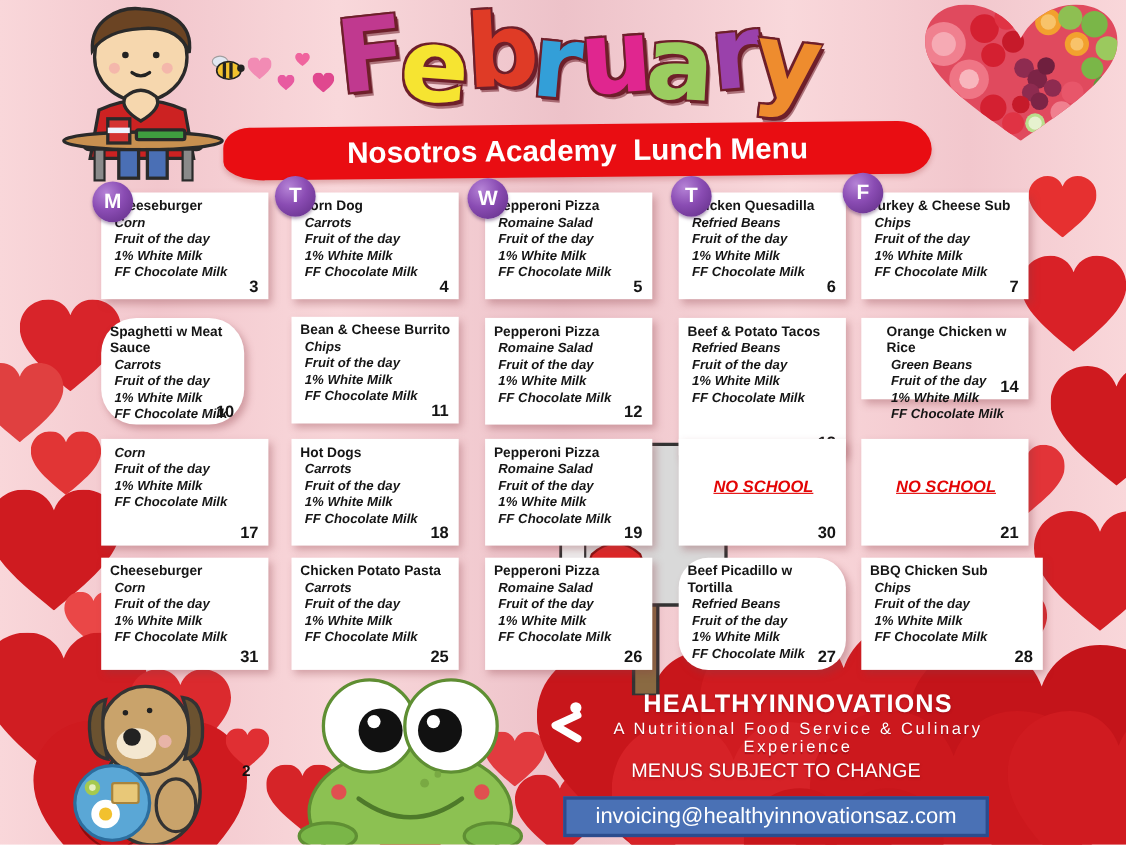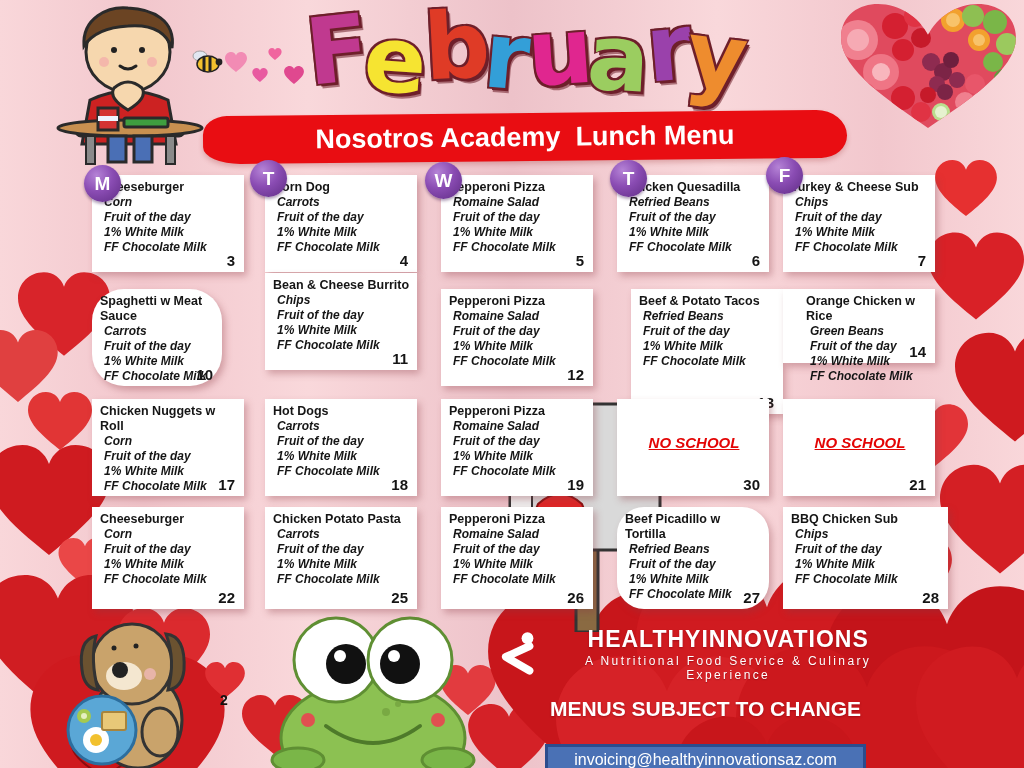--- a/index.html
+++ b/index.html
@@ -29,25 +29,25 @@
   .card{position:absolute;background:#fff;z-index:3;padding:5px 6px 4px 8px;box-sizing:border-box;
     box-shadow:3px 4px 7px rgba(140,60,70,.35);color:#151515;}
   .card .entree{font-weight:bold;font-size:12.5px;line-height:15px;}
   .card .side{font-weight:bold;font-style:italic;font-size:12px;line-height:15px;padding-left:4px;}
   .card .date{position:absolute;right:9px;bottom:3px;font-weight:bold;font-size:15px;}
   .card.ns .nstxt{color:#e30505;font-weight:bold;font-style:italic;font-size:15px;text-align:center;margin-top:30px;text-decoration:underline;}
   
   .footer{position:absolute;left:498px;top:626px;width:415px;z-index:6;text-align:center;}
   .logo-row{display:flex;align-items:center;justify-content:center;gap:6px;}
   .logo-name{color:#fff;font-weight:bold;font-size:23px;letter-spacing:1px;text-shadow:0 1px 2px rgba(120,0,20,.5);}
-  .logo-tag{color:#fff;font-size:12px;letter-spacing:2.4px;margin-top:1px;text-shadow:0 1px 1px rgba(120,0,20,.5);}
+  .logo-tag{color:#fff;font-size:15px;letter-spacing:2.4px;margin-top:1px;text-shadow:0 1px 1px rgba(120,0,20,.5);}
   .eqop{display:inline-block;background:#ff00c8;color:#fff;font-weight:bold;font-size:16.5px;padding:1px 7px;margin-top:7px;}
-  .menus{color:#fff;font-weight:bold;font-size:21px;margin-top:15px;text-shadow:0 1px 2px rgba(120,0,20,.5);}
-  .email-box{display:inline-block;margin-top:23px;background:#4a71b5;border:3px solid #2c4c8d;
-    color:#fff;font-size:16px;padding:4px 26px;cursor:pointer;}
+  .menus{color:#fff;font-weight:normal;font-size:18px;margin-top:2px;text-shadow:0 1px 2px rgba(120,0,20,.5);}
+  .email-box{display:inline-block;margin-top:13px;background:#4a71b5;border:3px solid #2c4c8d;
+    color:#fff;font-size:20px;padding:4px 26px;cursor:pointer;}
   .pagenum{position:absolute;left:220px;top:692px;z-index:6;font-weight:bold;font-size:14px;color:#111;}
   .clip{position:absolute;z-index:2;}
 </style>
 </head>
 <body>
 
 <div class="page">
 
   <svg width="0" height="0" style="position:absolute">
     <defs>
@@ -290,54 +290,53 @@
         <div class="date">7</div>
       </div>
       <div class="card" style="left: 92px; top: 289px; width: 130px; height: 97px; border-radius: 32px;">
         <div class="entree">Spaghetti w Meat Sauce</div>
         <div class="side">Carrots</div>
         <div class="side">Fruit of the day</div>
         <div class="side">1% White Milk</div>
         <div class="side">FF Chocolate Milk</div>
         <div class="date">10</div>
       </div>
-      <div class="card" style="left: 265px; top: 273px; width: 152px; height: 97px;">
+      <div class="card" style="left: 265px; top: 288px; width: 152px; height: 97px;">
         <div class="entree">Bean &amp; Cheese Burrito</div>
         <div class="side">Chips</div>
         <div class="side">Fruit of the day</div>
         <div class="side">1% White Milk</div>
         <div class="side">FF Chocolate Milk</div>
         <div class="date">11</div>
       </div>
       <div class="card" style="left: 441px; top: 289px; width: 152px; height: 97px;">
         <div class="entree">Pepperoni Pizza</div>
         <div class="side">Romaine Salad</div>
         <div class="side">Fruit of the day</div>
         <div class="side">1% White Milk</div>
         <div class="side">FF Chocolate Milk</div>
         <div class="date">12</div>
       </div>
-      <div class="card" style="left: 617px; top: 289px; width: 152px; height: 125px; margin-left: 14px;">
+      <div class="card" style="left: 617px; top: 289px; width: 152px; height: 125px;">
         <div class="entree">Beef &amp; Potato Tacos</div>
         <div class="side">Refried Beans</div>
         <div class="side">Fruit of the day</div>
         <div class="side">1% White Milk</div>
         <div class="side">FF Chocolate Milk</div>
         <div class="date">13</div>
       </div>
       <div class="card" style="left: 783px; top: 289px; width: 152px; height: 74px; padding-left: 23px;">
         <div class="entree">Orange Chicken w Rice</div>
         <div class="side">Green Beans</div>
         <div class="side">Fruit of the day</div>
         <div class="side">1% White Milk</div>
         <div class="side">FF Chocolate Milk</div>
         <div class="date">14</div>
       </div>
       <div class="card" style="left: 92px; top: 399px; width: 152px; height: 97px;">
-        <div class="entree">Chicken Nuggets w Roll</div>
         <div class="side">Corn</div>
         <div class="side">Fruit of the day</div>
         <div class="side">1% White Milk</div>
         <div class="side">FF Chocolate Milk</div>
         <div class="date">17</div>
       </div>
       <div class="card" style="left: 265px; top: 399px; width: 152px; height: 97px;">
         <div class="entree">Hot Dogs</div>
         <div class="side">Carrots</div>
         <div class="side">Fruit of the day</div>
@@ -360,21 +359,21 @@
       <div class="card ns" style="left: 783px; top: 399px; width: 152px; height: 97px;">
         <div class="nstxt">NO SCHOOL</div>
         <div class="date">21</div>
       </div>
       <div class="card" style="left: 92px; top: 507px; width: 152px; height: 102px;">
         <div class="entree">Cheeseburger</div>
         <div class="side">Corn</div>
         <div class="side">Fruit of the day</div>
         <div class="side">1% White Milk</div>
         <div class="side">FF Chocolate Milk</div>
-        <div class="date">22</div>
+        <div class="date">31</div>
       </div>
       <div class="card" style="left: 265px; top: 507px; width: 152px; height: 102px;">
         <div class="entree">Chicken Potato Pasta</div>
         <div class="side">Carrots</div>
         <div class="side">Fruit of the day</div>
         <div class="side">1% White Milk</div>
         <div class="side">FF Chocolate Milk</div>
         <div class="date">25</div>
       </div>
       <div class="card" style="left: 441px; top: 507px; width: 152px; height: 102px;">

